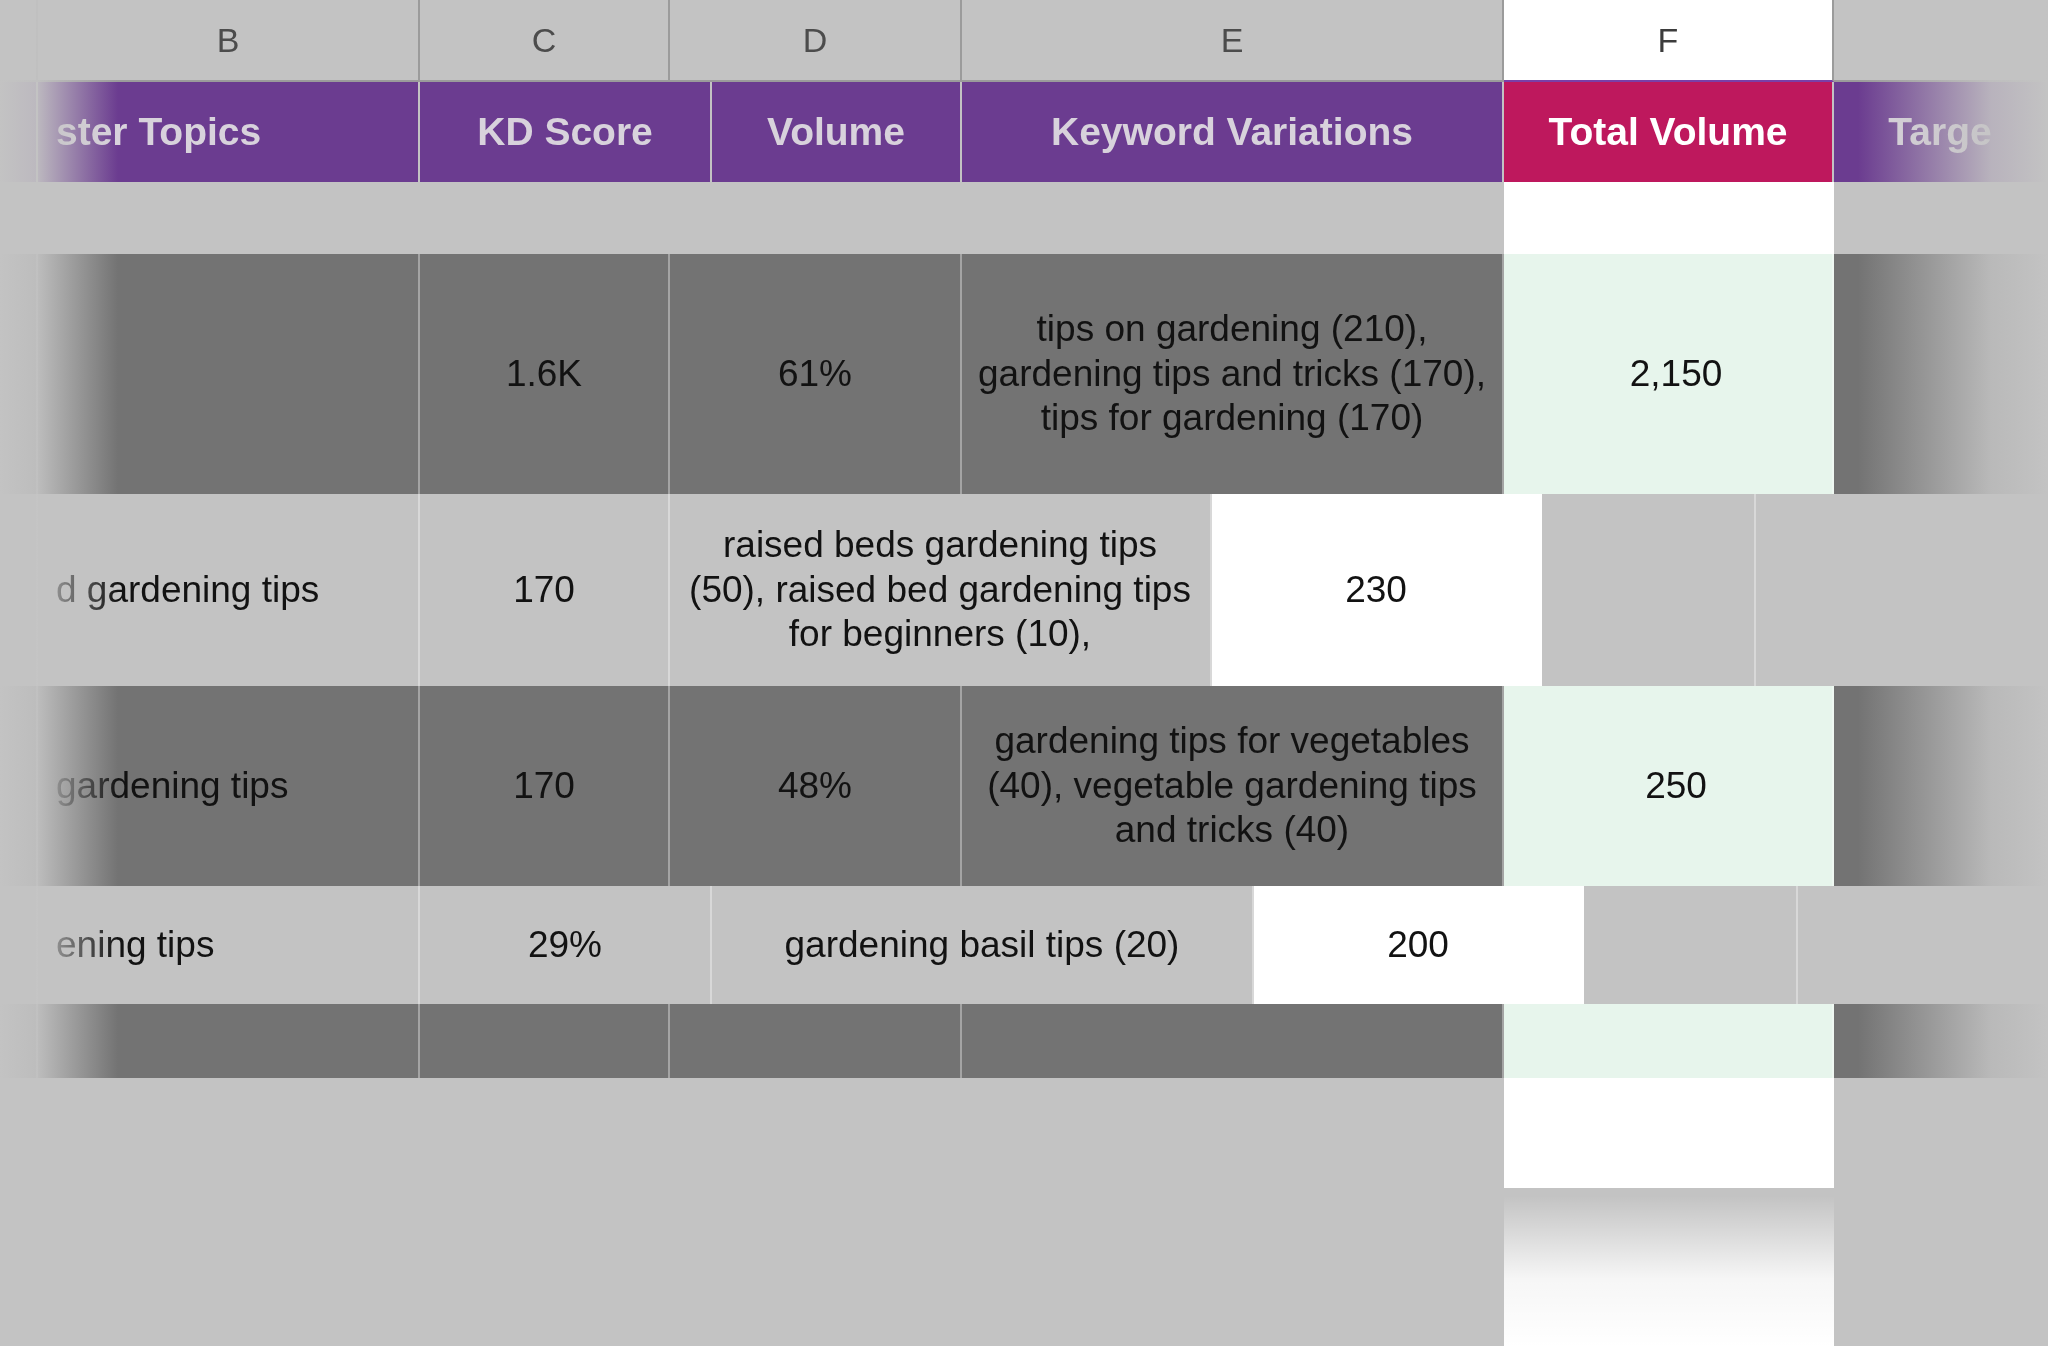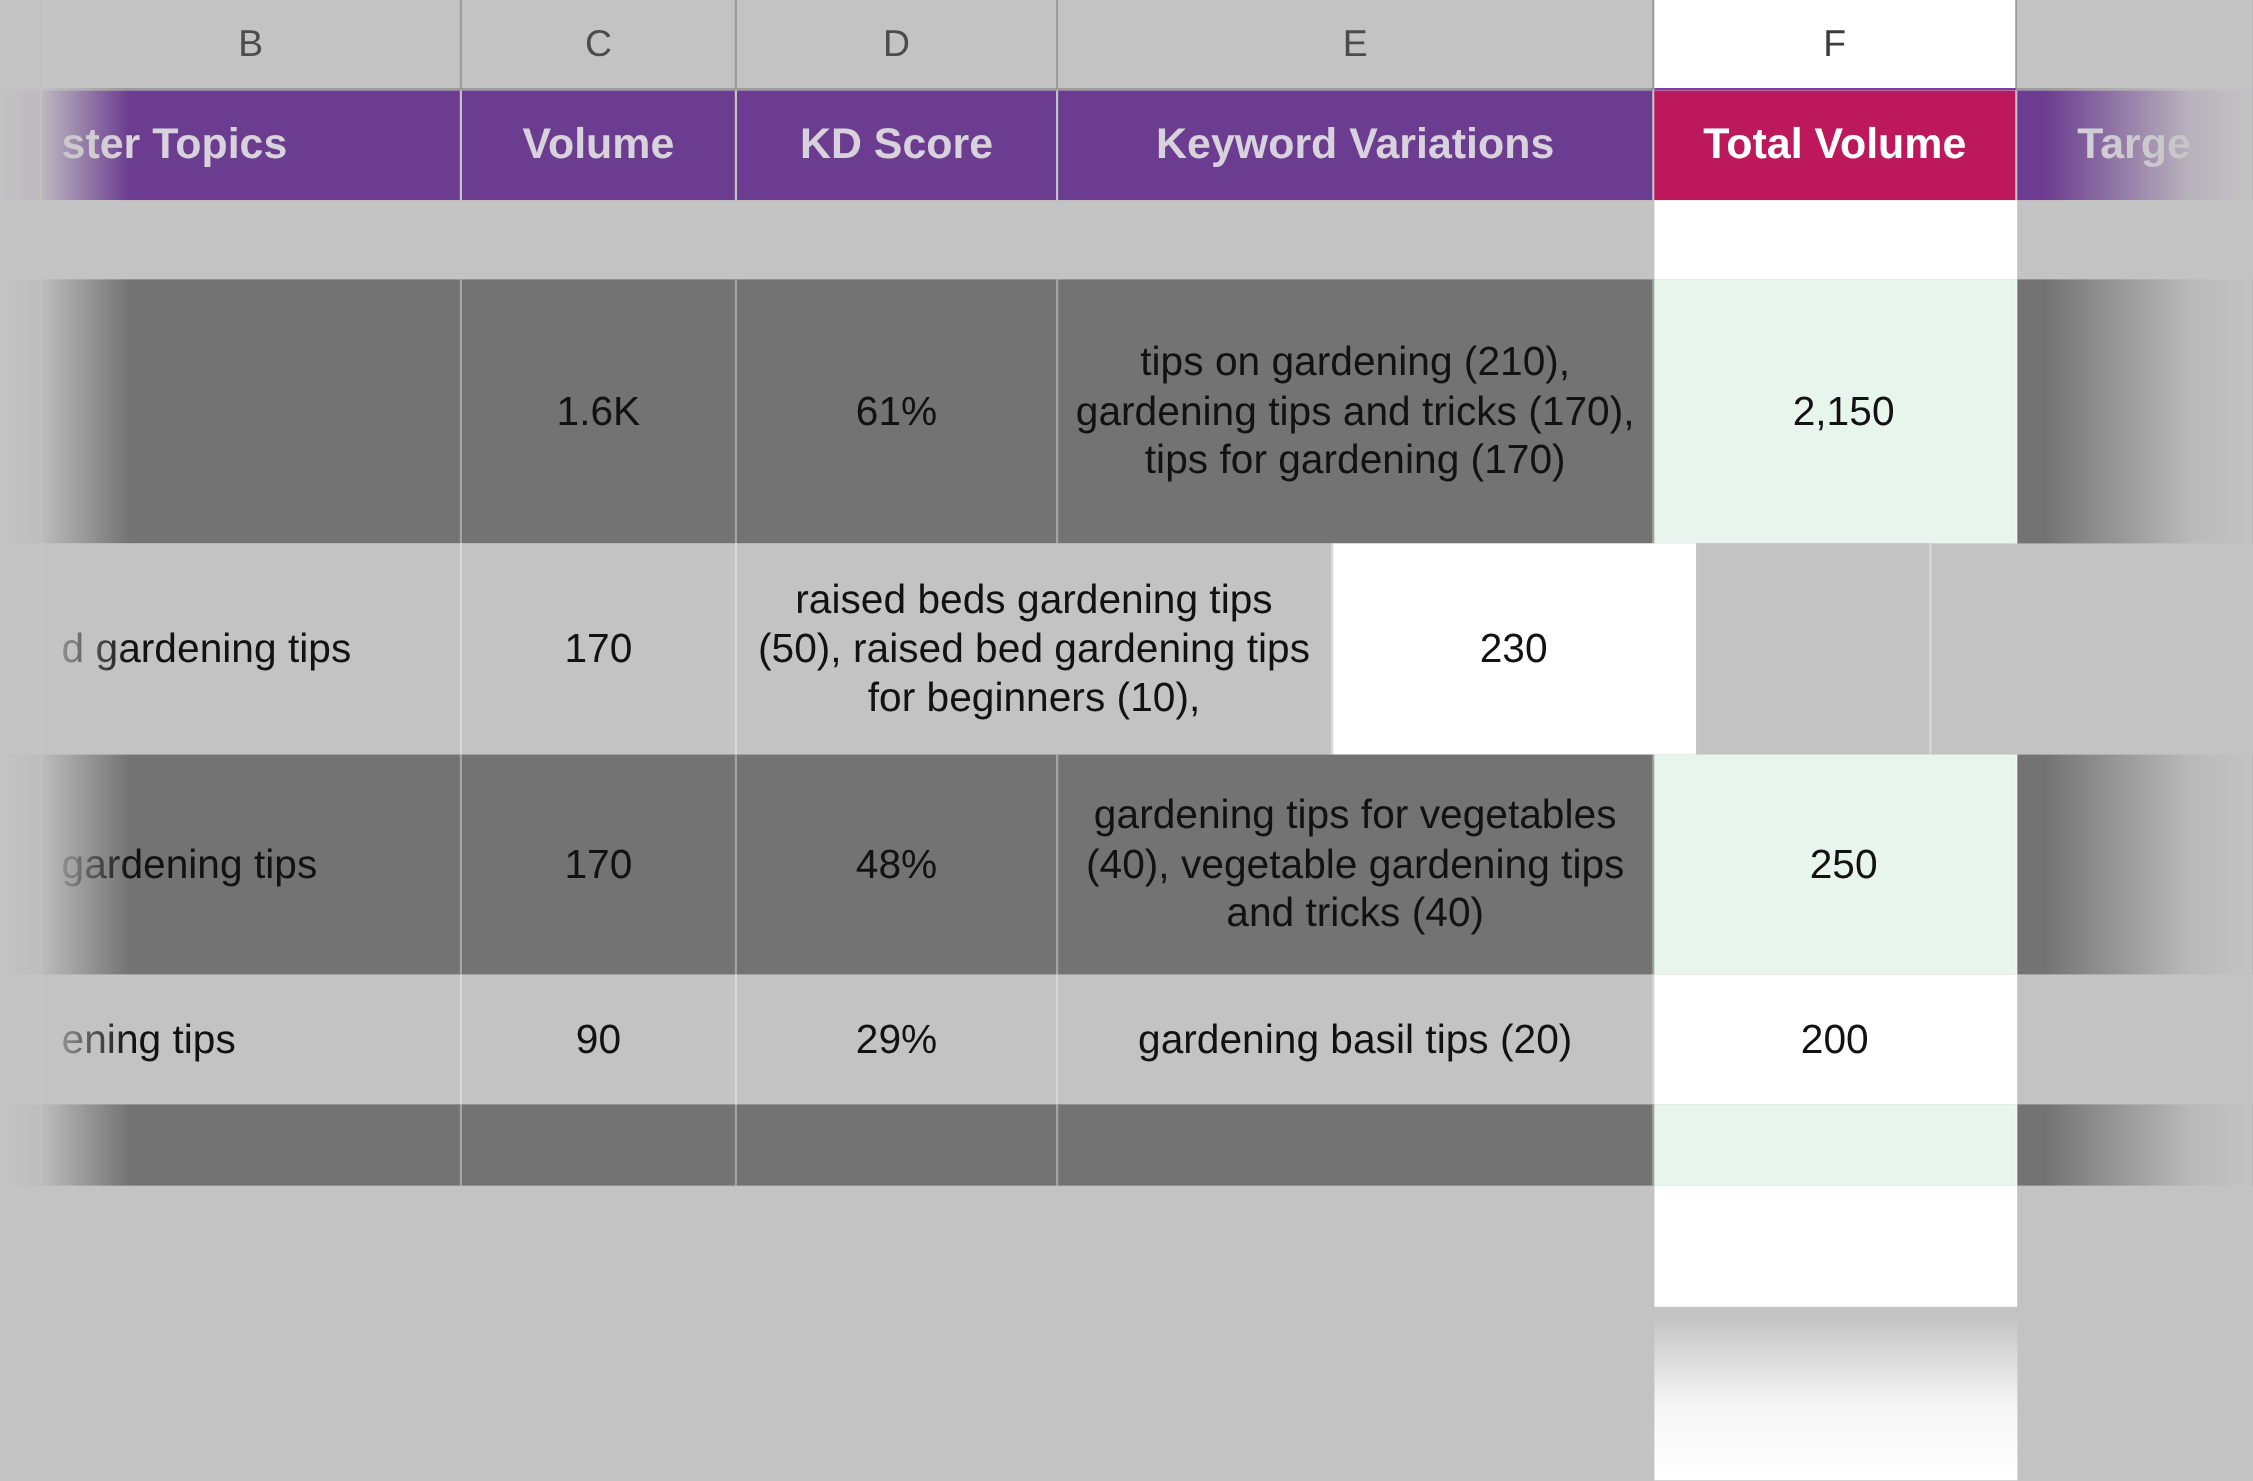--- a/index.html
+++ b/index.html
@@ -169,22 +169,22 @@
     <div class="colhdr c-e">E</div>
     <div class="colhdr c-f sel">F</div>
     <div class="colhdr c-g"></div>
   </div>
 
   <div class="grid">
 
     <div class="row hdr">
       <div class="cell c-a"></div>
       <div class="cell c-b">ster Topics</div>
+      <div class="cell c-d">KD Score</div>
       <div class="cell c-c">Volume</div>
-      <div class="cell c-d">KD Score</div>
       <div class="cell c-e">Keyword Variations</div>
       <div class="cell c-f selcol">Total Volume</div>
       <div class="cell c-g">Targe</div>
     </div>
 
     <div class="row gap">
       <div class="cell c-a"></div>
       <div class="cell c-b"></div>
       <div class="cell c-c"></div>
       <div class="cell c-d"></div>
@@ -218,21 +218,20 @@
       <div class="cell c-c striped">170</div>
       <div class="cell c-d striped">48%</div>
       <div class="cell c-e striped">gardening tips for vegetables (40), vegetable gardening tips and tricks (40)</div>
       <div class="cell c-f selcol striped">250</div>
       <div class="cell c-g striped"></div>
     </div>
 
     <div class="row data r4">
       <div class="cell c-a plain"></div>
       <div class="cell c-b plain clip-text">ening tips</div>
-      <div class="cell c-c plain">90</div>
       <div class="cell c-d plain">29%</div>
       <div class="cell c-e plain">gardening basil tips (20)</div>
       <div class="cell c-f selcol plain">200</div>
       <div class="cell c-g plain"></div>
     </div>
 
     <div class="row data r5">
       <div class="cell c-a striped"></div>
       <div class="cell c-b striped"></div>
       <div class="cell c-c striped"></div>

